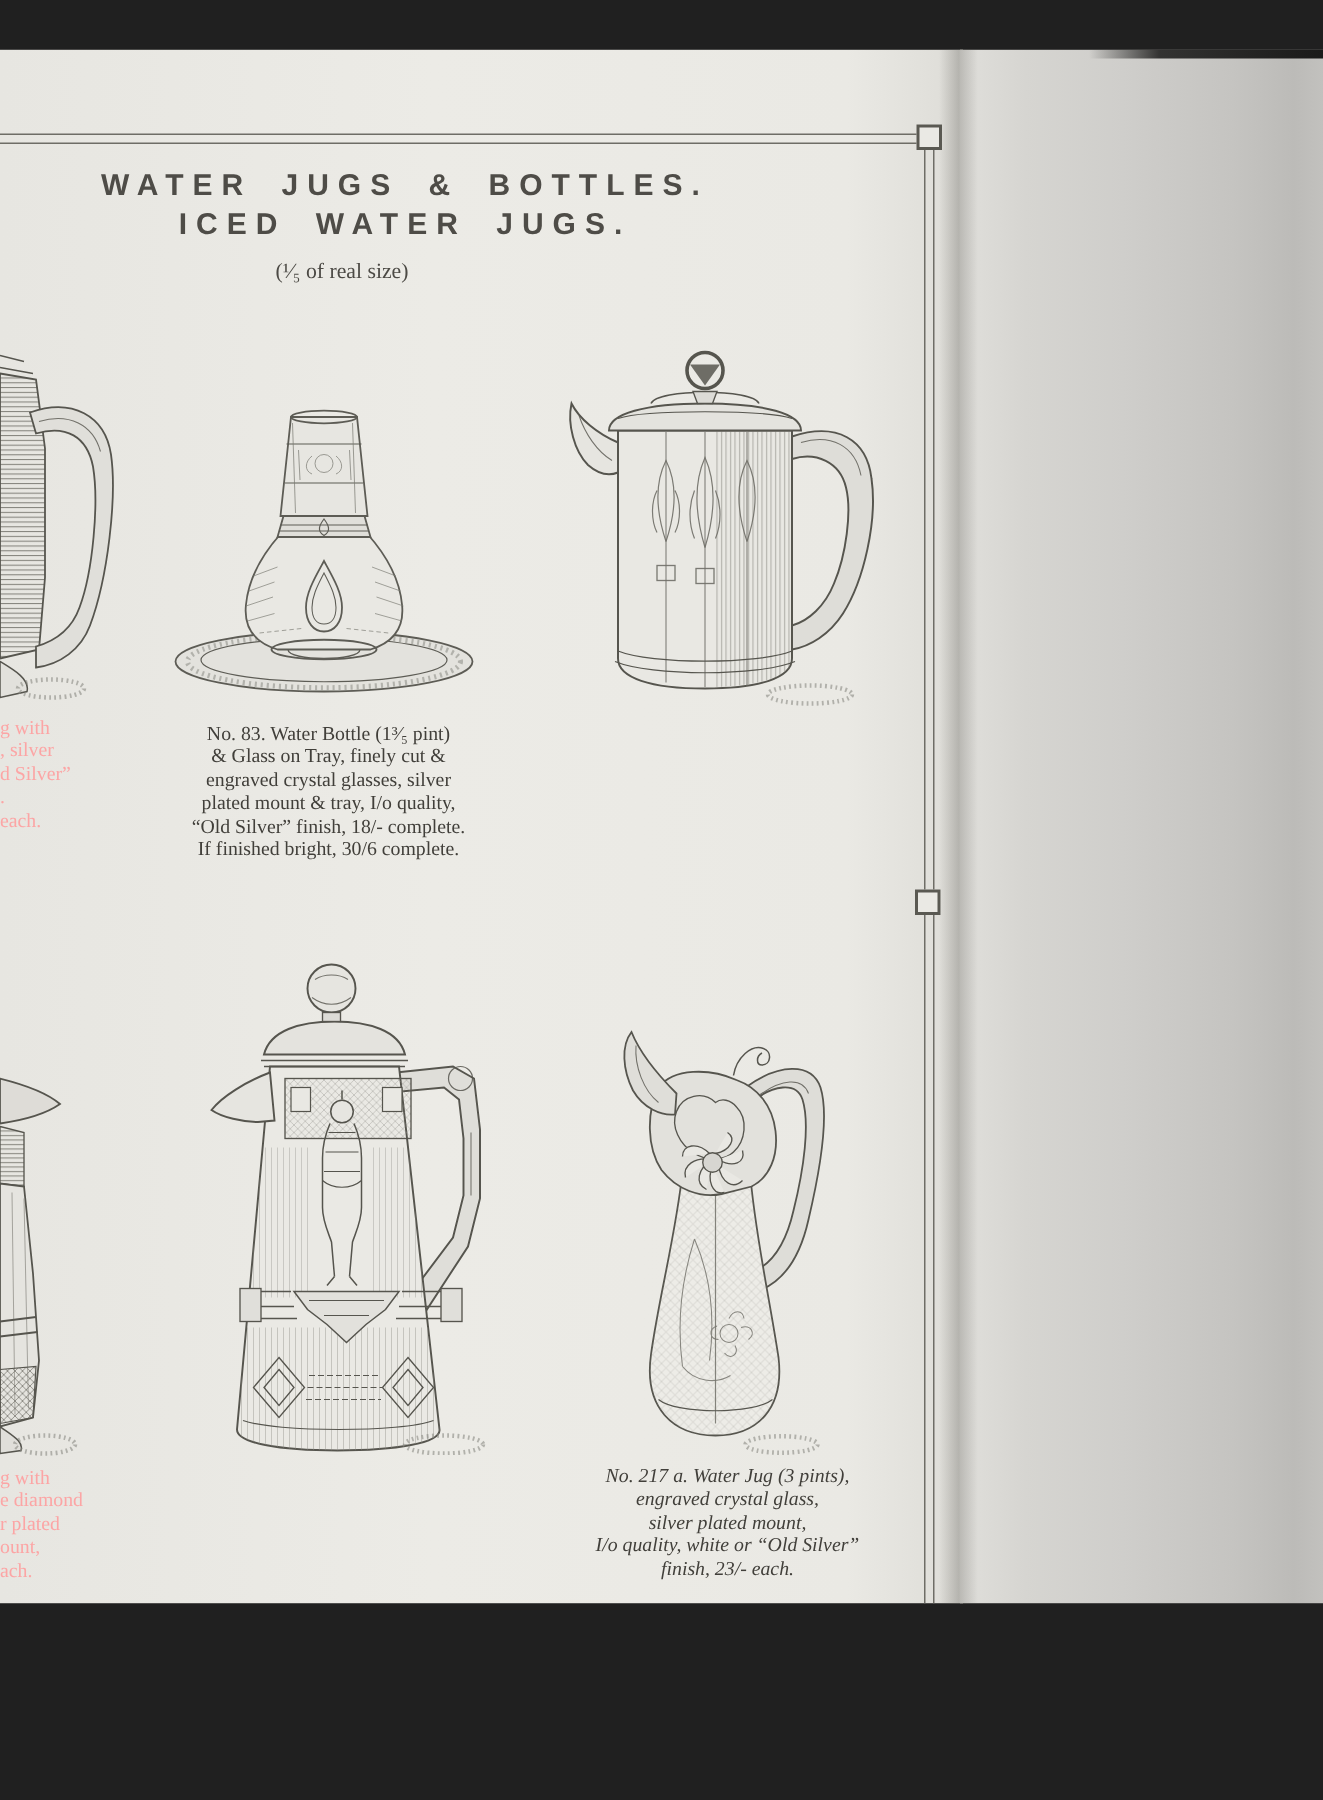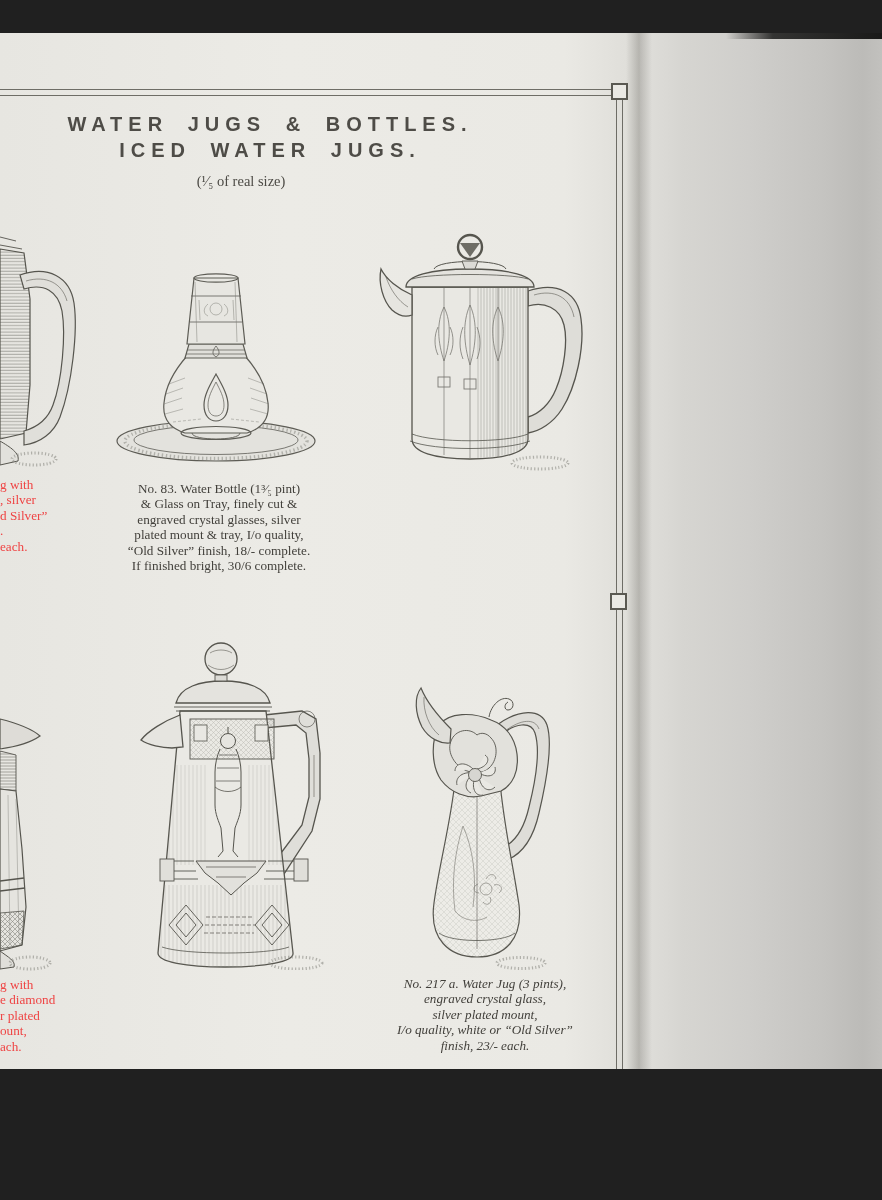--- a/index.html
+++ b/index.html
@@ -23,24 +23,24 @@
   .rule-top{left:0;top:56px;width:613px;}
   .rule-bottom{left:0;top:1075px;width:611px;}
   .rule-vert{position:absolute;left:616px;top:67px;width:5px;height:1001px;
     border-left:1px solid #6e6d66;border-right:1px solid #6e6d66;}
   .sq{position:absolute;width:13px;height:13px;border:2px solid #5a5952;background:#eae9e4;}
   
   .title-block{position:absolute;left:52px;top:80px;width:436px;text-align:center;
     font-family:"Liberation Sans",sans-serif;font-weight:bold;color:#4e4c47;}
   .title-line1{font-size:20px;letter-spacing:6px;word-spacing:8px;}
   .title-line2{font-size:20px;letter-spacing:6px;word-spacing:8px;margin-top:3px;}
-  .scale-note{position:absolute;left:132px;top:140px;width:218px;text-align:center;
+  .scale-note{position:absolute;left:119px;top:140px;width:218px;text-align:center;
     font-size:14.5px;color:#4c4a45;}
   .cap{position:absolute;font-size:13.2px;line-height:15.4px;color:#413f3a;text-align:center;}
-  .cap-frag{position:absolute;font-size:13.2px;line-height:15.4px;color:#ef4444;text-align:left;}
+  .cap-frag{position:absolute;font-size:13.2px;line-height:15.4px;color:#fca5a5;text-align:left;}
   .ill{position:absolute;}
   svg{display:block;}
 </style>
 </head>
 <body>
 
 <div id="stage">
 
   <div class="main-page"></div>
   <div class="right-region"></div>

